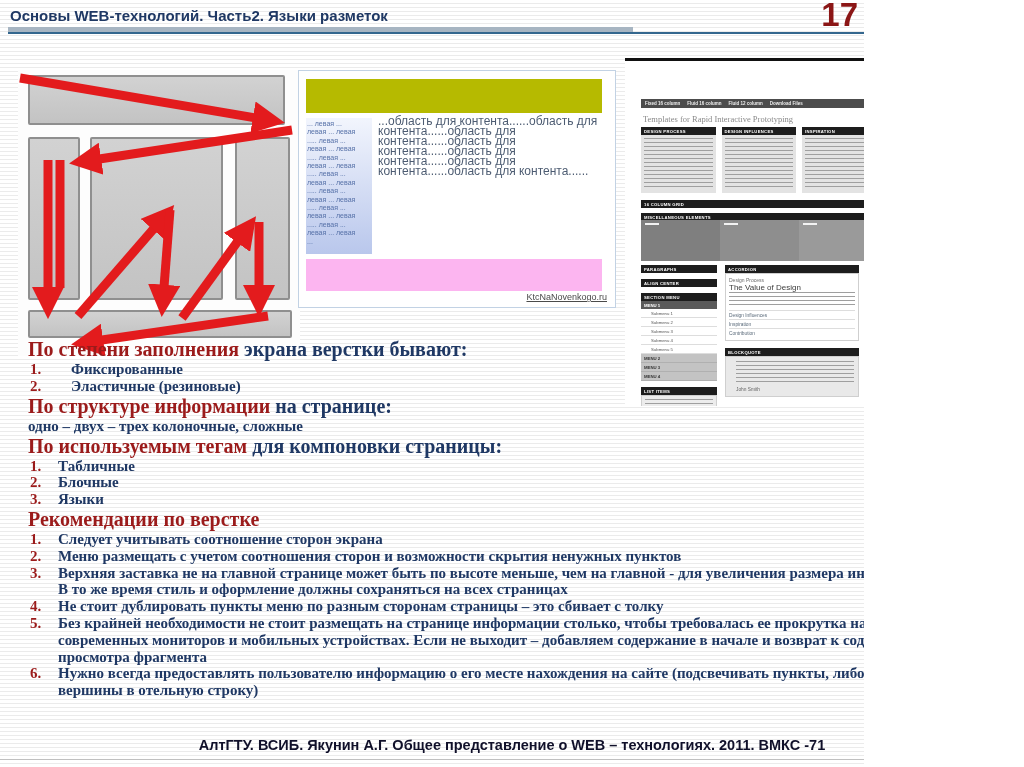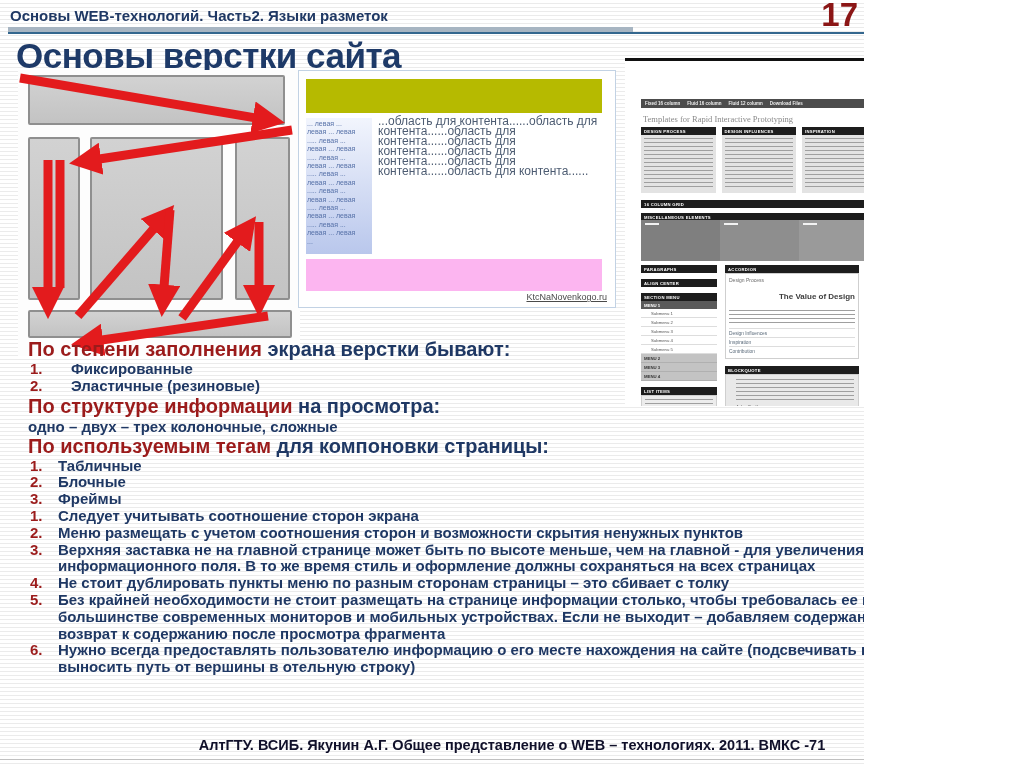--- a/index.html
+++ b/index.html
@@ -57,37 +57,37 @@
   .f-wid { position:absolute; top:204px; }
   .f-wl { left:16px;  width:76px; }
   .f-wm { left:100px; width:134px; }
   .f-wr { left:242px; width:94px; }
   .wbox { background:#ececec; border:1px solid #cfcfcf; }
   .menu-sub { background:#fff; border-bottom:1px solid #ddd; font-size:4.3px; color:#555; padding:1.5px 0 1.5px 10px; }
   .menu-dark { background:#5a5a5a; color:#fff; font-size:4.3px; font-weight:bold; padding:1.5px 3px; }
   .menu-gray { background:#c3c3c3; color:#333; font-size:4.3px; font-weight:bold; padding:1.5px 3px; border-bottom:1px solid #b0b0b0; }
   .acc-box { background:#fff; border:1px solid #cfcfcf; padding:3px; }
   .acc-link { font-size:5px; color:#6b6b6b; }
-  .acc-h { font-size:8px; font-weight:bold; color:#3c3c3c; margin:9px 0;text-align:right; }
+  .acc-h { font-size:8px; font-weight:normal; color:#3c3c3c; margin:0 0; }
   .acc-item { font-size:4.8px; color:#5a6a7a; border-top:1px solid #ddd; padding:1.5px 0; }
   .bq-box { background:#e9e9e9; border:1px solid #cfcfcf; padding:4px 4px 4px 10px; }
   .bq-author { font-size:4.8px; color:#666; margin-top:4px; }
   .srch-row { display:flex; gap:3px; margin-top:3px; }
   .srch-in { flex:1; height:9px; background:#fff; border:1px solid #9a9a9a; }
   .mini-btn { font-size:4.5px; color:#333; background:linear-gradient(#fdfdfd,#dcdcdc); border:1px solid #8a8a8a;
               border-radius:2px; padding:1px 5px; text-align:center; }
   .login-box { background:#e9e9e9; border:1px solid #cfcfcf; padding:4px; margin-top:1px; }
   .tab { display:inline-block; background:#fff; border:1px solid #bbb; border-bottom:none; font-size:4.5px; color:#444; padding:1px 6px; }
   .login-note { font-size:4.2px; font-weight:bold; color:#555; margin:3px 0 2px; }
   .frm-row { display:flex; align-items:center; gap:3px; margin:2px 0; }
   .frm-row .lab { width:26px; text-align:right; font-size:4.2px; color:#555; }
   .frm-row .inp { flex:1; height:7px; background:#fff; border:1px solid #9a9a9a; }
 
   
-  .content { position:absolute; left:28px; top:338px; width:988px; color:#1f3864; }
+  .content { position:absolute; left:28px; top:338px; width:988px; color:#1f3864;font-family:Liberation Serif, serif; }
   .sec-h { font-size:20px; font-weight:bold; line-height:23px; }
   .sec-h .red { color:#9b1b1b; }
   .sec-h .blu { color:#1f3864; }
   .plain { font-size:15px; font-weight:bold; line-height:17px; }
   .li { display:flex; font-size:15px; font-weight:bold; line-height:16.8px; }
   .li .num { width:30px; flex:none; color:#9b1b1b; padding-left:2px; }
   .li .txt { flex:1; color:#1f3864; }
   .footer-line { position:absolute; left:0; top:759px; width:1024px; height:1px; background:#c0c0c0; }
   .footer-txt { position:absolute; left:0; top:737px; width:1024px; text-align:center;
                 font-size:14.5px; font-weight:bold; color:#10102a; }
@@ -95,21 +95,20 @@
 </head>
 <body>
 
 <div class="slide">
 
   <div class="hdr-title">Основы WEB-технологий. Часть2. Языки разметок</div>
   <div class="page-num">17</div>
   <div class="div-thick"></div>
   <div class="div-thin"></div>
 
-  <h1 class="slide-title">Основы верстки сайта</h1>
 
   <div class="wire">
     <div class="blk wb-header"></div>
     <div class="blk wb-left"></div>
     <div class="blk wb-center"></div>
     <div class="blk wb-right"></div>
     <div class="blk wb-footer"></div>
     <svg viewBox="0 0 282 286">
       <defs>
         <marker id="ah" markerWidth="3.6" markerHeight="3.6" refX="1.7" refY="1.8" orient="auto">
@@ -268,37 +267,38 @@
     <div class="sec-h"><span class="red">По степени заполнения</span><span class="blu"> экрана верстки бывают:</span></div>
     <div class="li">
         <span class="num">1.</span>
         <span class="txt" style="padding-left:13px">Фиксированные</span>
       </div>
     <div class="li">
         <span class="num">2.</span>
         <span class="txt" style="padding-left:13px">Эластичные (резиновые)</span>
       </div>
 
-    <div class="sec-h"><span class="red">По структуре информации</span><span class="blu"> на просмотра:</span></div>
+    <div class="sec-h"><span class="red">По структуре информации</span><span class="blu"> на странице:</span></div>
     <div class="plain">одно – двух – трех колоночные, сложные</div>
 
     <div class="sec-h"><span class="red">По используемым тегам</span><span class="blu"> для компоновки страницы:</span></div>
     <div class="li">
         <span class="num">1.</span>
         <span class="txt">Табличные</span>
       </div>
     <div class="li">
         <span class="num">2.</span>
         <span class="txt">Блочные</span>
       </div>
     <div class="li">
         <span class="num">3.</span>
-        <span class="txt">Фреймы</span>
-      </div>
-
+        <span class="txt">Языки</span>
+      </div>
+
+    <div class="sec-h"><span class="red">Рекомендации по верстке</span></div>
     <div class="li">
         <span class="num">1.</span>
         <span class="txt">Следует учитывать соотношение сторон экрана</span>
       </div>
     <div class="li">
         <span class="num">2.</span>
         <span class="txt">Меню размещать с учетом соотношения сторон и возможности скрытия ненужных пунктов</span>
       </div>
     <div class="li">
         <span class="num">3.</span>

